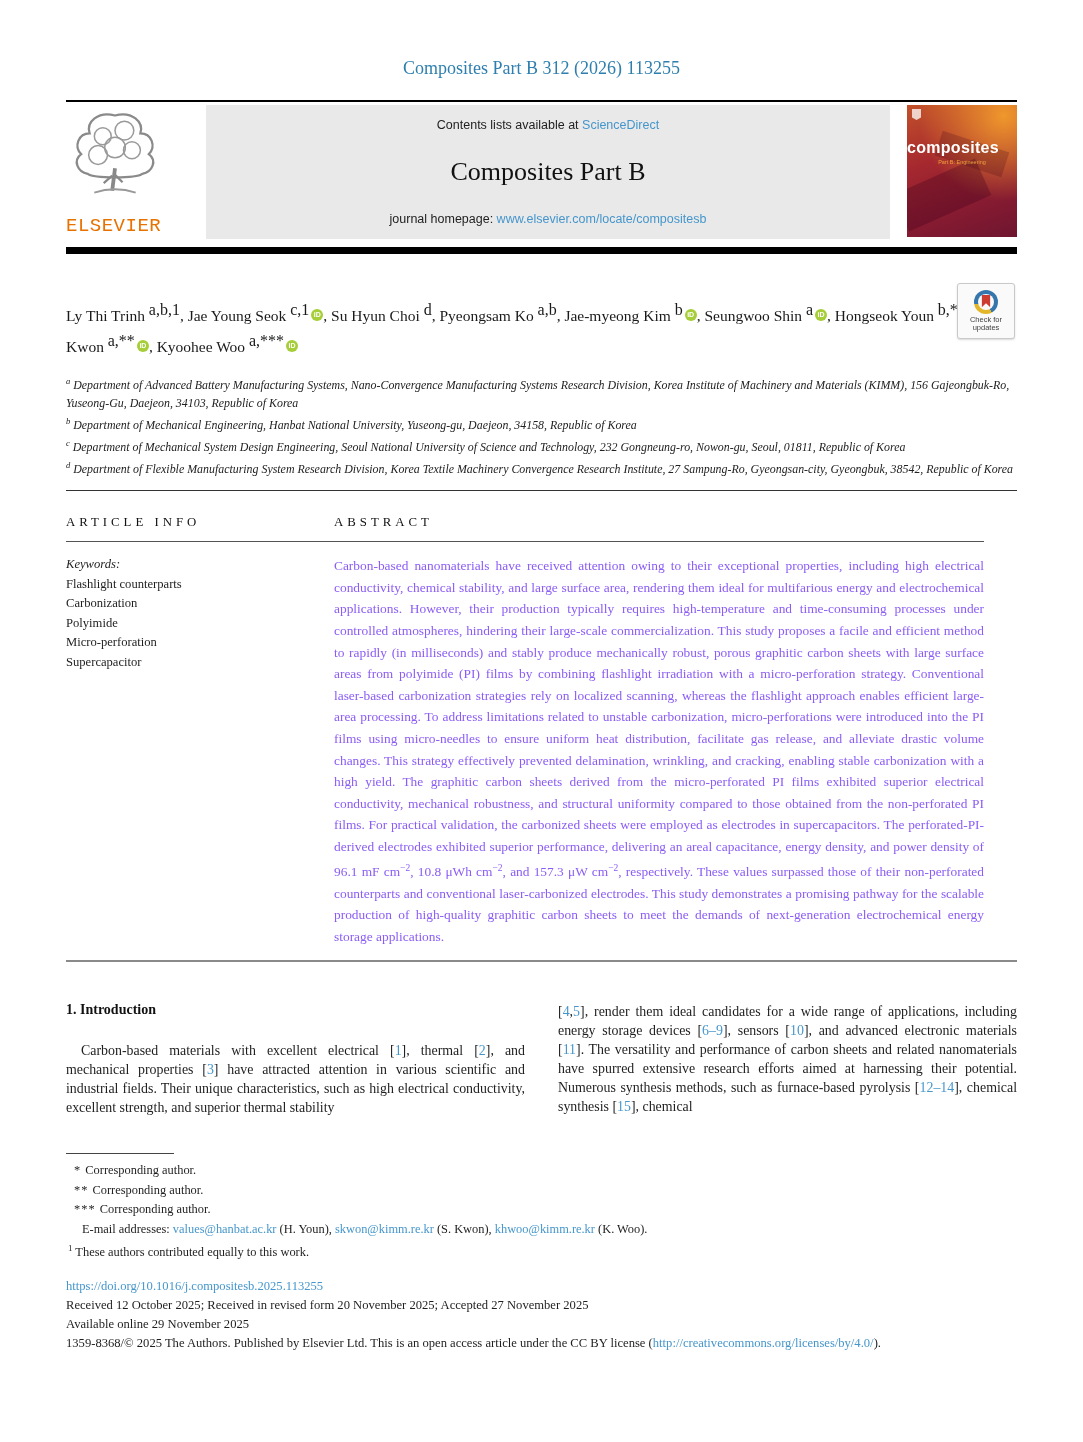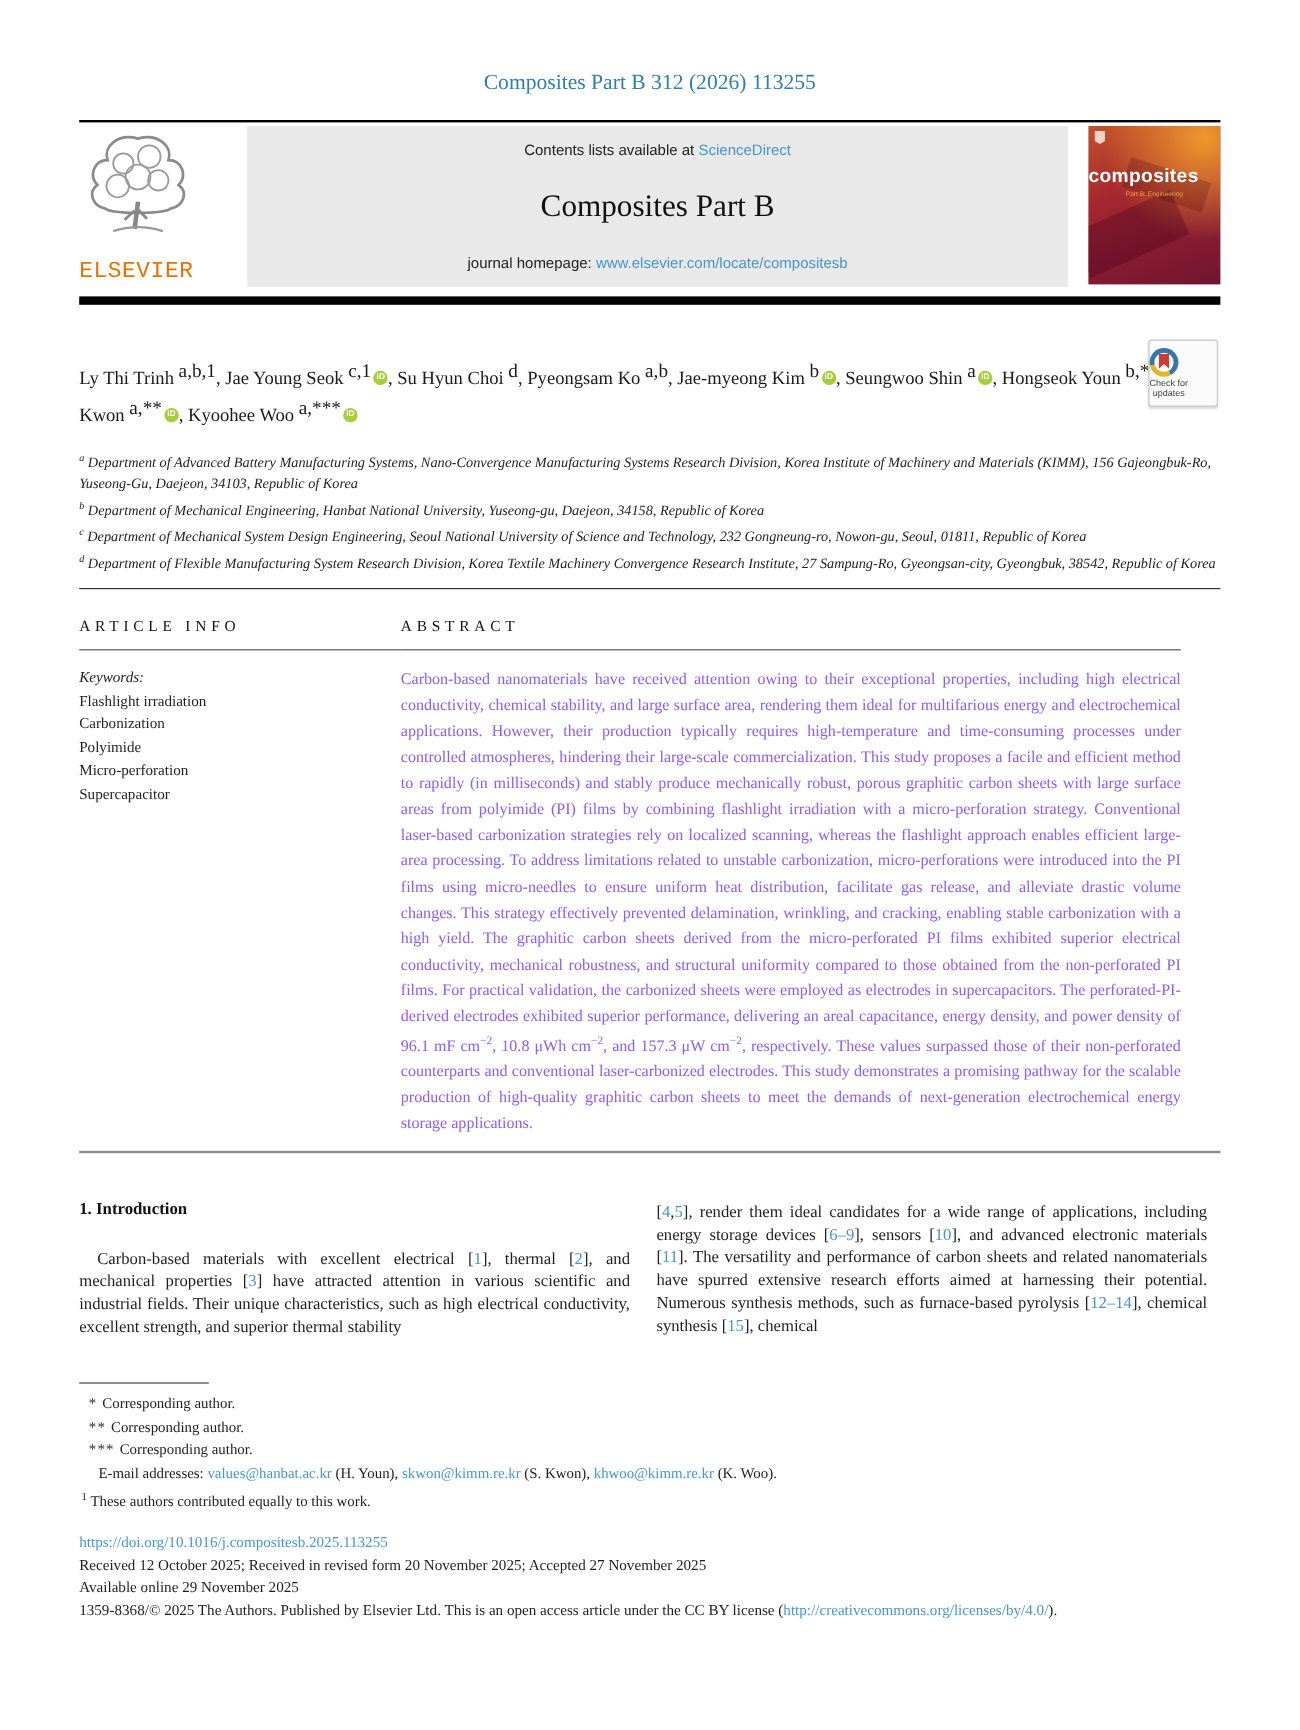--- a/index.html
+++ b/index.html
@@ -26,21 +26,21 @@
   .cover .shape1 { position:absolute; width:90px; height:40px; background:rgba(60,0,25,0.30); transform:rotate(-24deg); left:-10px; top:70px; }
   .cover .shape2 { position:absolute; width:70px; height:26px; background:rgba(60,0,25,0.22); transform:rotate(18deg); left:30px; top:36px; }
   .cover-title { position:absolute; top:34px; width:100%; text-align:left; font-family:"Liberation Sans", sans-serif; font-weight:bold; font-size:16px; color:#fff; letter-spacing:0.3px; }
   .cover-sub { position:absolute; top:54px; width:100%; text-align:center; font-family:"Liberation Sans", sans-serif; font-size:5.5px; color:#f0a23c; }
   .cover-mark { position:absolute; top:4px; left:5px; width:9px; height:11px; background:rgba(255,255,255,0.75); clip-path:polygon(0 0,100% 0,100% 78%,50% 100%,0 78%); }
   .black-bar { height:7px; background:#000; margin-top:8px; }
 
   
   .title-row { position:relative; margin-top:43px; }
   h1 { margin:0; font-size:24.5px; line-height:37px; font-weight:400; color:#141414; width:850px; }
-  .check-badge { position:absolute; right:2px; top:-14px; width:56px; height:54px; background:#fafafa; border:1px solid #c9c9c9; border-radius:3px; display:flex; flex-direction:column; align-items:flex-start; justify-content:center; box-shadow:0 1px 2px rgba(0,0,0,0.15); }
+  .check-badge { position:absolute; right:2px; top:-14px; width:56px; height:54px; background:#fafafa; border:1px solid #c9c9c9; border-radius:3px; display:flex; flex-direction:column; align-items:center; justify-content:center; box-shadow:0 1px 2px rgba(0,0,0,0.15); }
   .badge-icon { position:relative; width:24px; height:24px; margin-bottom:2px; }
   .badge-ring { width:24px; height:24px; border-radius:50%; background:conic-gradient(from 150deg,#e3b529 0 30%,#3577ad 30% 100%); position:relative; }
   .badge-ring::after { content:""; position:absolute; inset:4px; background:#fafafa; border-radius:50%; }
   .badge-pin { position:absolute; width:9px; height:13px; background:#cd3c30; clip-path:polygon(0 0,100% 0,100% 100%,50% 68%,0 100%); top:5px; left:50%; transform:translateX(-50%); z-index:2; }
   .badge-text { font-family:"Liberation Sans", sans-serif; font-size:7.5px; line-height:8.5px; color:#444; text-align:center; }
 
   
   .authors { margin-top:17px; font-size:15.5px; line-height:25px; color:#1a1a1a; }
   .authors sup { font-size:16px; }
   .orcid { display:inline-block; width:12px; height:12px; border-radius:50%; background:#a6ce39; color:#fff; font-family:"Liberation Sans", sans-serif; font-size:7px; font-weight:bold; line-height:12px; text-align:center; vertical-align:4px; margin-left:2px; }
@@ -54,21 +54,21 @@
   .info-abstract { display:grid; grid-template-columns:268px 650px; padding-top:24px; }
   .sec-heading { font-size:12.8px; letter-spacing:4px; color:#111; padding-bottom:11px; border-bottom:1.2px solid #555; }
   .keywords-block { margin-top:13px; font-size:12.6px; line-height:19.5px; }
   .kw-label { font-style:italic; }
   .abstract-text { margin-top:13px; font-size:13.4px; line-height:21.6px; text-align:justify; color:#8b5cf6; }
   .abstract-text sup { font-size:9.5px; }
 
   .gray-rule { border-top:2px solid #8a8a8a; margin-top:13px; }
 
   
-  .intro { display:grid; grid-template-columns:459px 459px; column-gap:22px; padding-top:40px; }
+  .intro { display:grid; grid-template-columns:459px 459px; column-gap:33px; padding-top:40px; }
   .intro-heading { font-size:14px; font-weight:bold; color:#111; }
   .intro p { margin:23px 0 0 0; font-size:13.9px; line-height:19px; text-align:justify; text-indent:15px; }
   .intro .col-right p { margin-top:0; text-indent:0; }
 
   
   .footnotes { margin-top:36px; font-size:12.4px; line-height:19.5px; }
   .fn-rule { width:108px; border-top:1.2px solid #444; margin-bottom:7px; }
   .fnline { padding-left:8px; }
   .fsym { letter-spacing:1px; }
   .email-line { padding-left:16px; }
@@ -143,21 +143,21 @@
     </div>
 
   <div class="main-rule"></div>
 
   <div class="info-abstract">
     <div>
       <div class="sec-heading">ARTICLE INFO</div>
       <div class="keywords-block">
         <div class="kw-label">Keywords:</div>
         <div>
-            <div>Flashlight irradiation</div>
+            <div>Flashlight counterparts</div>
             <div>Carbonization</div>
             <div>Polyimide</div>
             <div>Micro-perforation</div>
             <div>Supercapacitor</div>
           </div>
       </div>
     </div>
     <div>
       <div class="sec-heading">ABSTRACT</div>
       <div class="abstract-text">Carbon-based nanomaterials have received attention owing to their exceptional properties, including high electrical conductivity, chemical stability, and large surface area, rendering them ideal for multifarious energy and electrochemical applications. However, their production typically requires high-temperature and time-consuming processes under controlled atmospheres, hindering their large-scale commercialization. This study proposes a facile and efficient method to rapidly (in milliseconds) and stably produce mechanically robust, porous graphitic carbon sheets with large surface areas from polyimide (PI) films by combining flashlight irradiation with a micro-perforation strategy. Conventional laser-based carbonization strategies rely on localized scanning, whereas the flashlight approach enables efficient large-area processing. To address limitations related to unstable carbonization, micro-perforations were introduced into the PI films using micro-needles to ensure uniform heat distribution, facilitate gas release, and alleviate drastic volume changes. This strategy effectively prevented delamination, wrinkling, and cracking, enabling stable carbonization with a high yield. The graphitic carbon sheets derived from the micro-perforated PI films exhibited superior electrical conductivity, mechanical robustness, and structural uniformity compared to those obtained from the non-perforated PI films. For practical validation, the carbonized sheets were employed as electrodes in supercapacitors. The perforated-PI-derived electrodes exhibited superior performance, delivering an areal capacitance, energy density, and power density of 96.1 mF cm<sup>−2</sup>, 10.8 μWh cm<sup>−2</sup>, and 157.3 μW cm<sup>−2</sup>, respectively. These values surpassed those of their non-perforated counterparts and conventional laser-carbonized electrodes. This study demonstrates a promising pathway for the scalable production of high-quality graphitic carbon sheets to meet the demands of next-generation electrochemical energy storage applications.</div>

